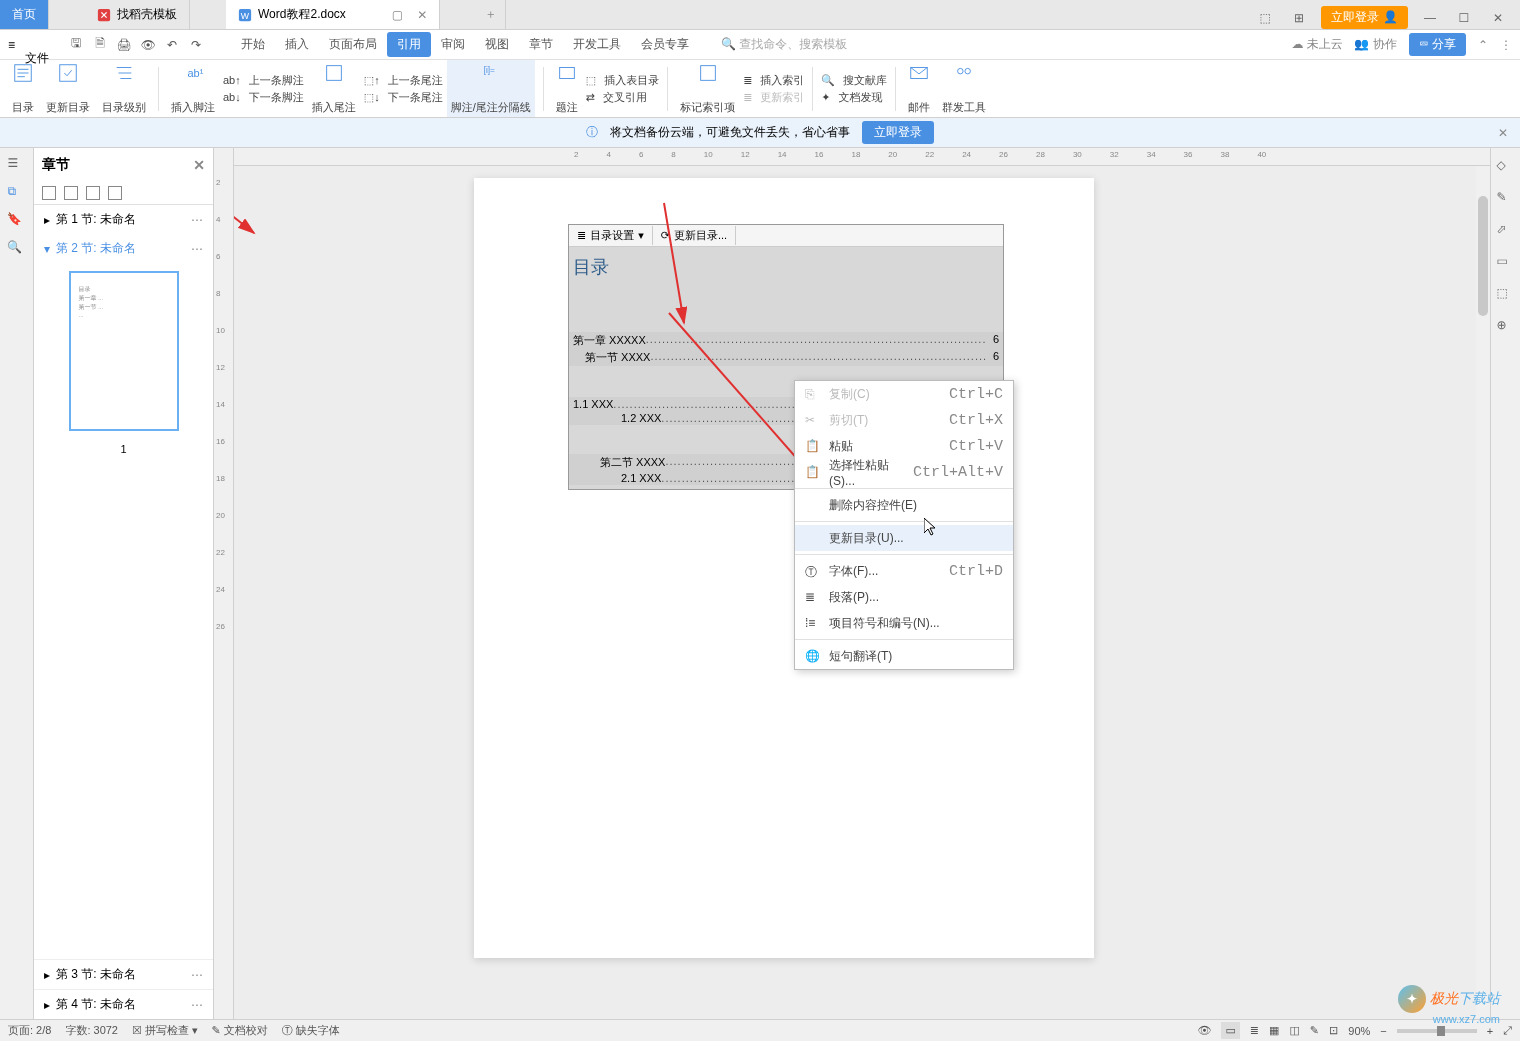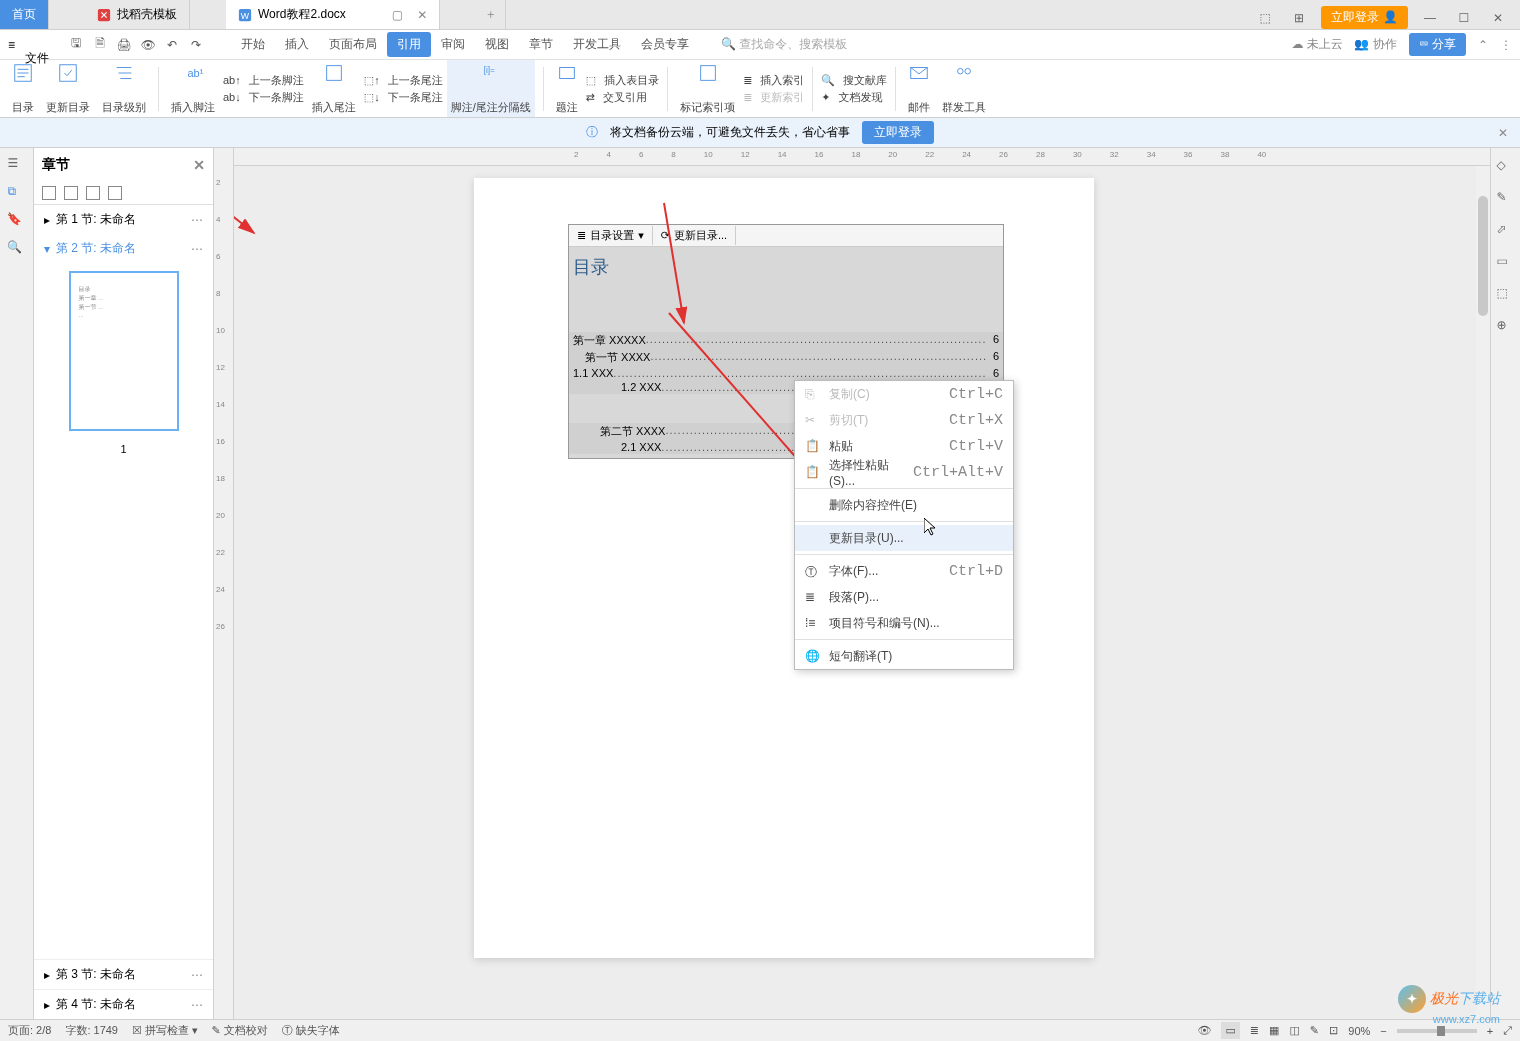--- a/index.html
+++ b/index.html
@@ -414,21 +414,21 @@
                 <div class="toc-line" style="padding-left: 4px; margin-top: 47px;">
                   <span class="toc-text">第一章 XXXXX</span>
                   <span class="toc-dots">................................................................................................................</span>
                   <span class="toc-page">6</span>
                 </div>
                 <div class="toc-line" style="padding-left: 16px;">
                   <span class="toc-text">第一节 XXXX</span>
                   <span class="toc-dots">................................................................................................................</span>
                   <span class="toc-page">6</span>
                 </div>
-                <div class="toc-line" style="">
+                <div class="toc-line" style=" margin-top: 31px;">
                   <span class="toc-text">1.1 XXX</span>
                   <span class="toc-dots">................................................................................................................</span>
                   <span class="toc-page">6</span>
                 </div>
                 <div class="toc-line" style="padding-left: 52px;">
                   <span class="toc-text">1.2 XXX</span>
                   <span class="toc-dots">................................................................................................................</span>
                   <span class="toc-page">7</span>
                 </div>
                 <div class="toc-line" style="padding-left: 31px; margin-top: 29px;">
@@ -537,21 +537,21 @@
     </div>
   <div class="ctx-sep"></div>
   <div class="ctx-item">
       <span class="ctx-icon">🌐</span>
       <span>短句翻译(T)</span>
     </div>
 </div>
 
 <div class="status-bar">
   <span>页面: 2/8</span>
-  <span>字数: 1749</span>
+  <span>字数: 3072</span>
   <span>☒ <span>拼写检查</span> ▾</span>
   <span>✎ <span>文档校对</span></span>
   <span>Ⓣ <span>缺失字体</span></span>
   <div class="status-right">
     <span>👁</span>
     <span style="background:#ddd;padding:2px 4px">▭</span>
     <span>≣</span>
     <span>▦</span>
     <span>◫</span>
     <span>✎</span>

